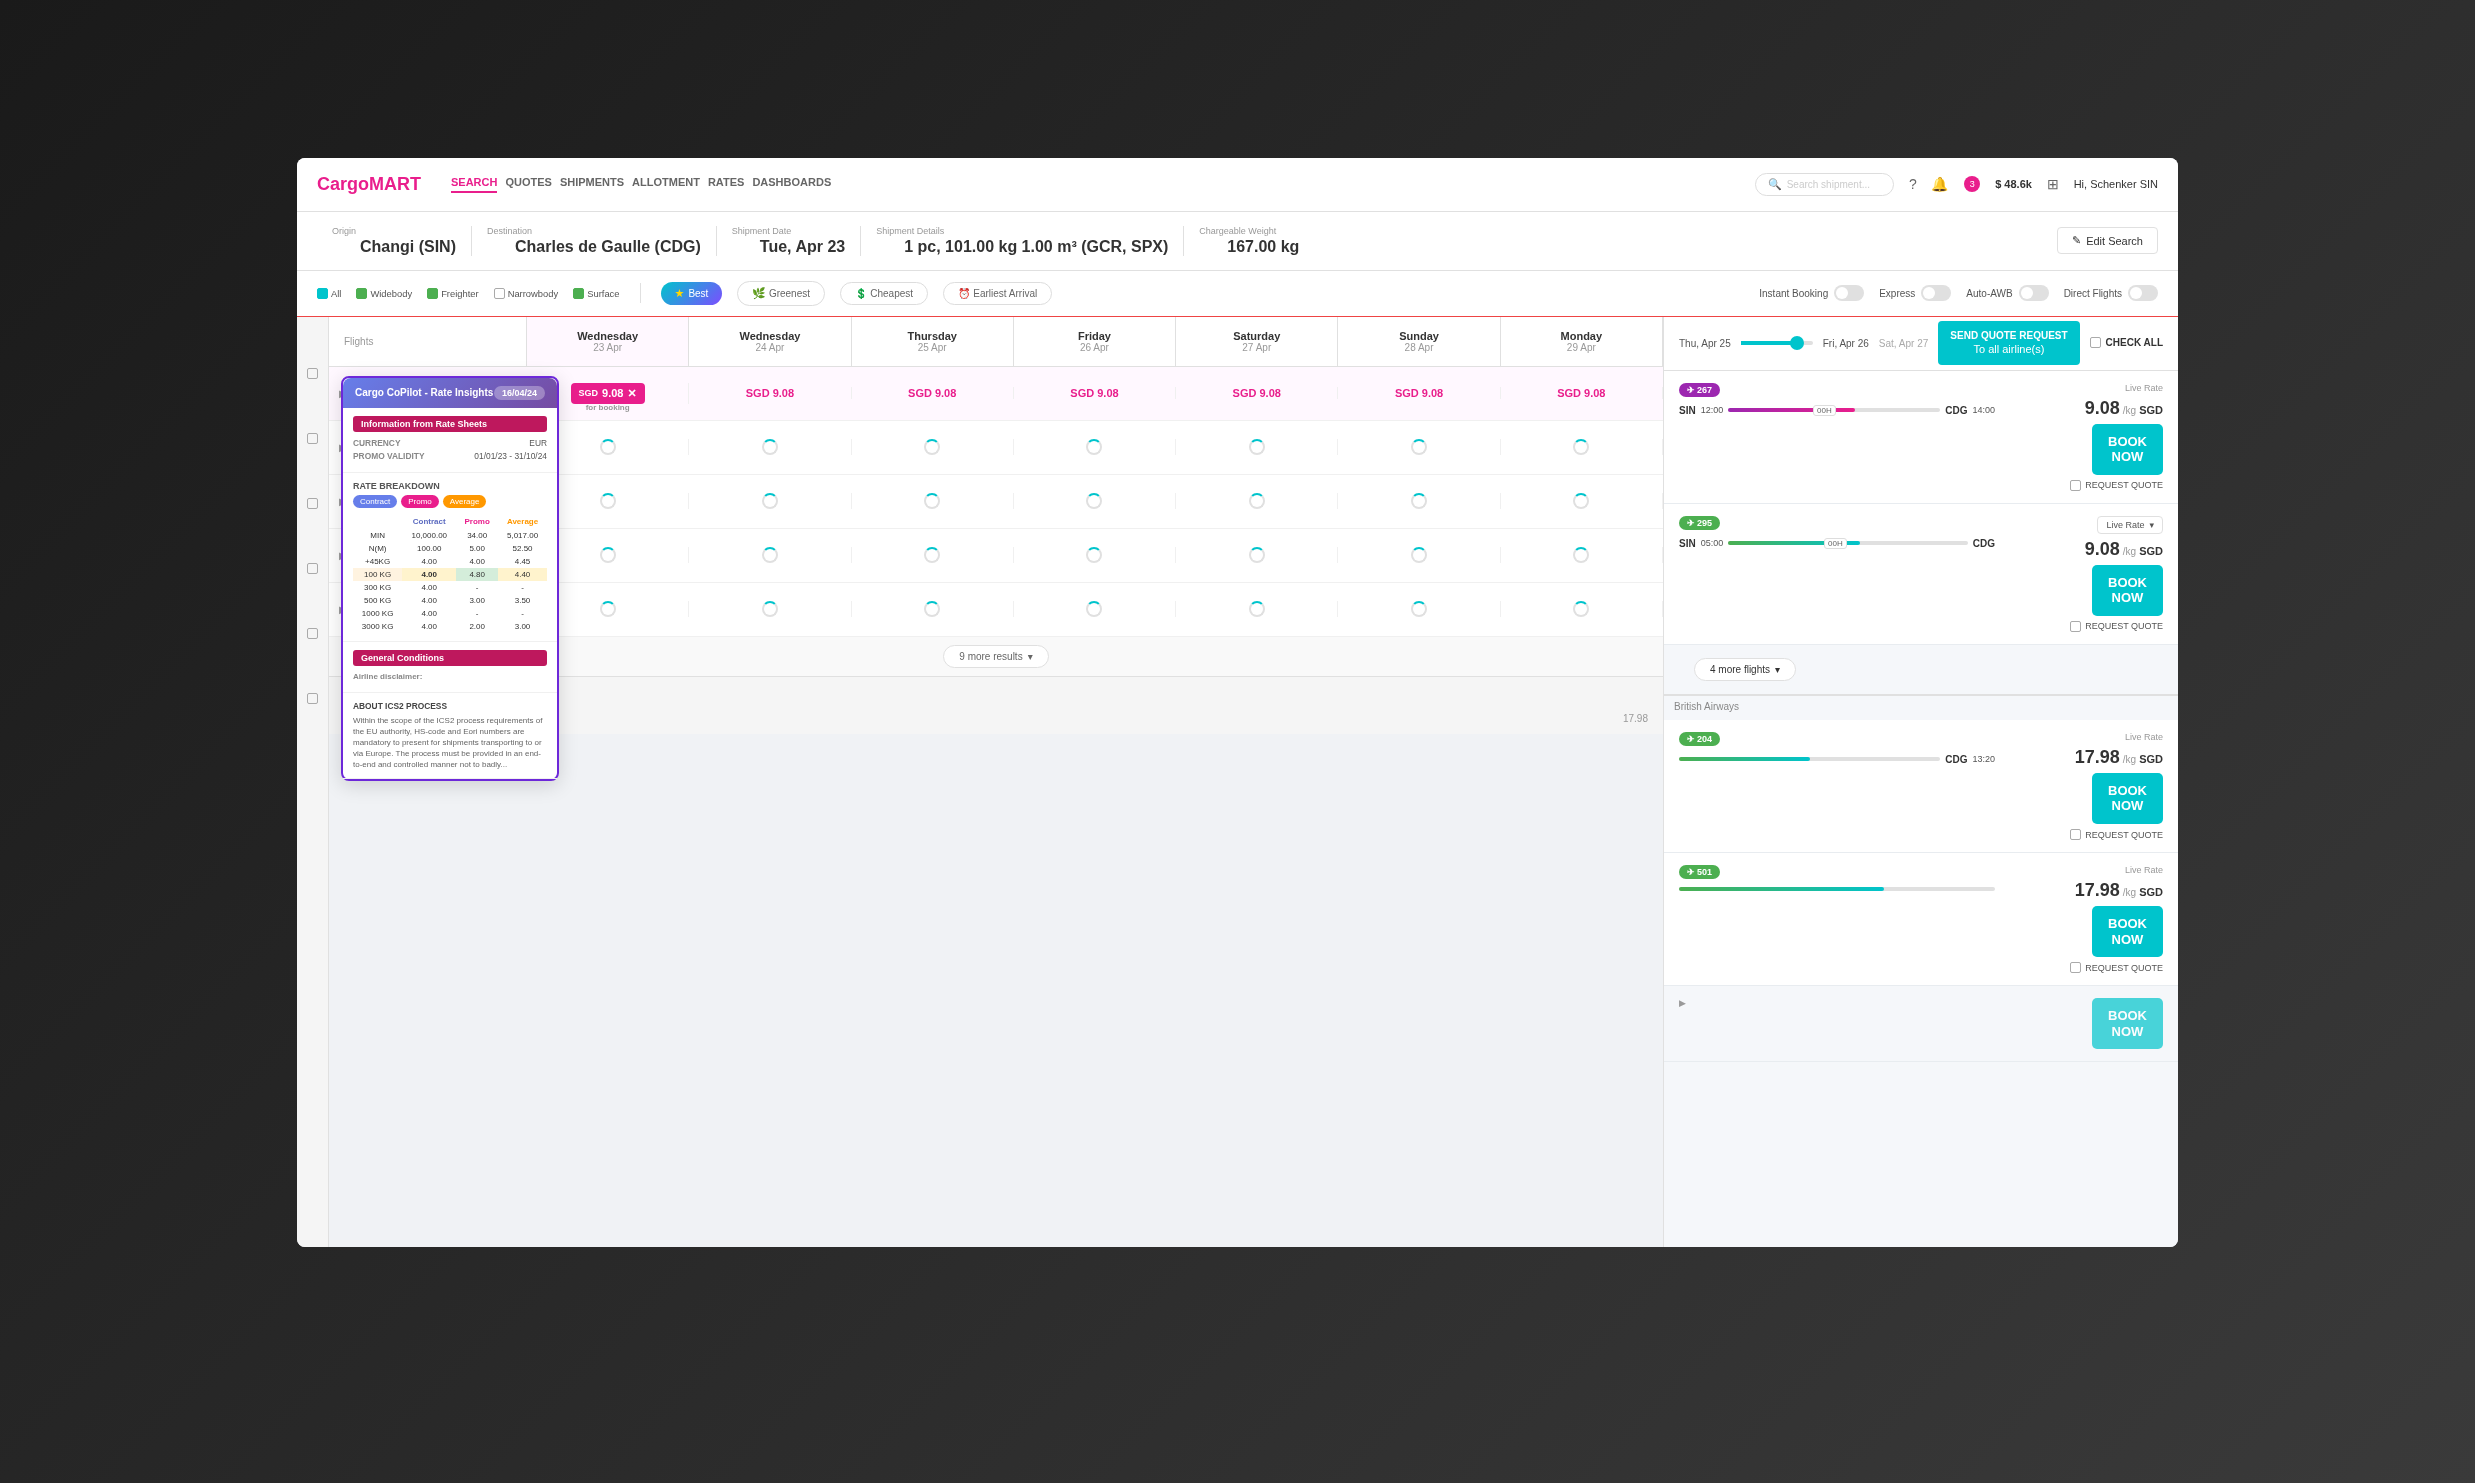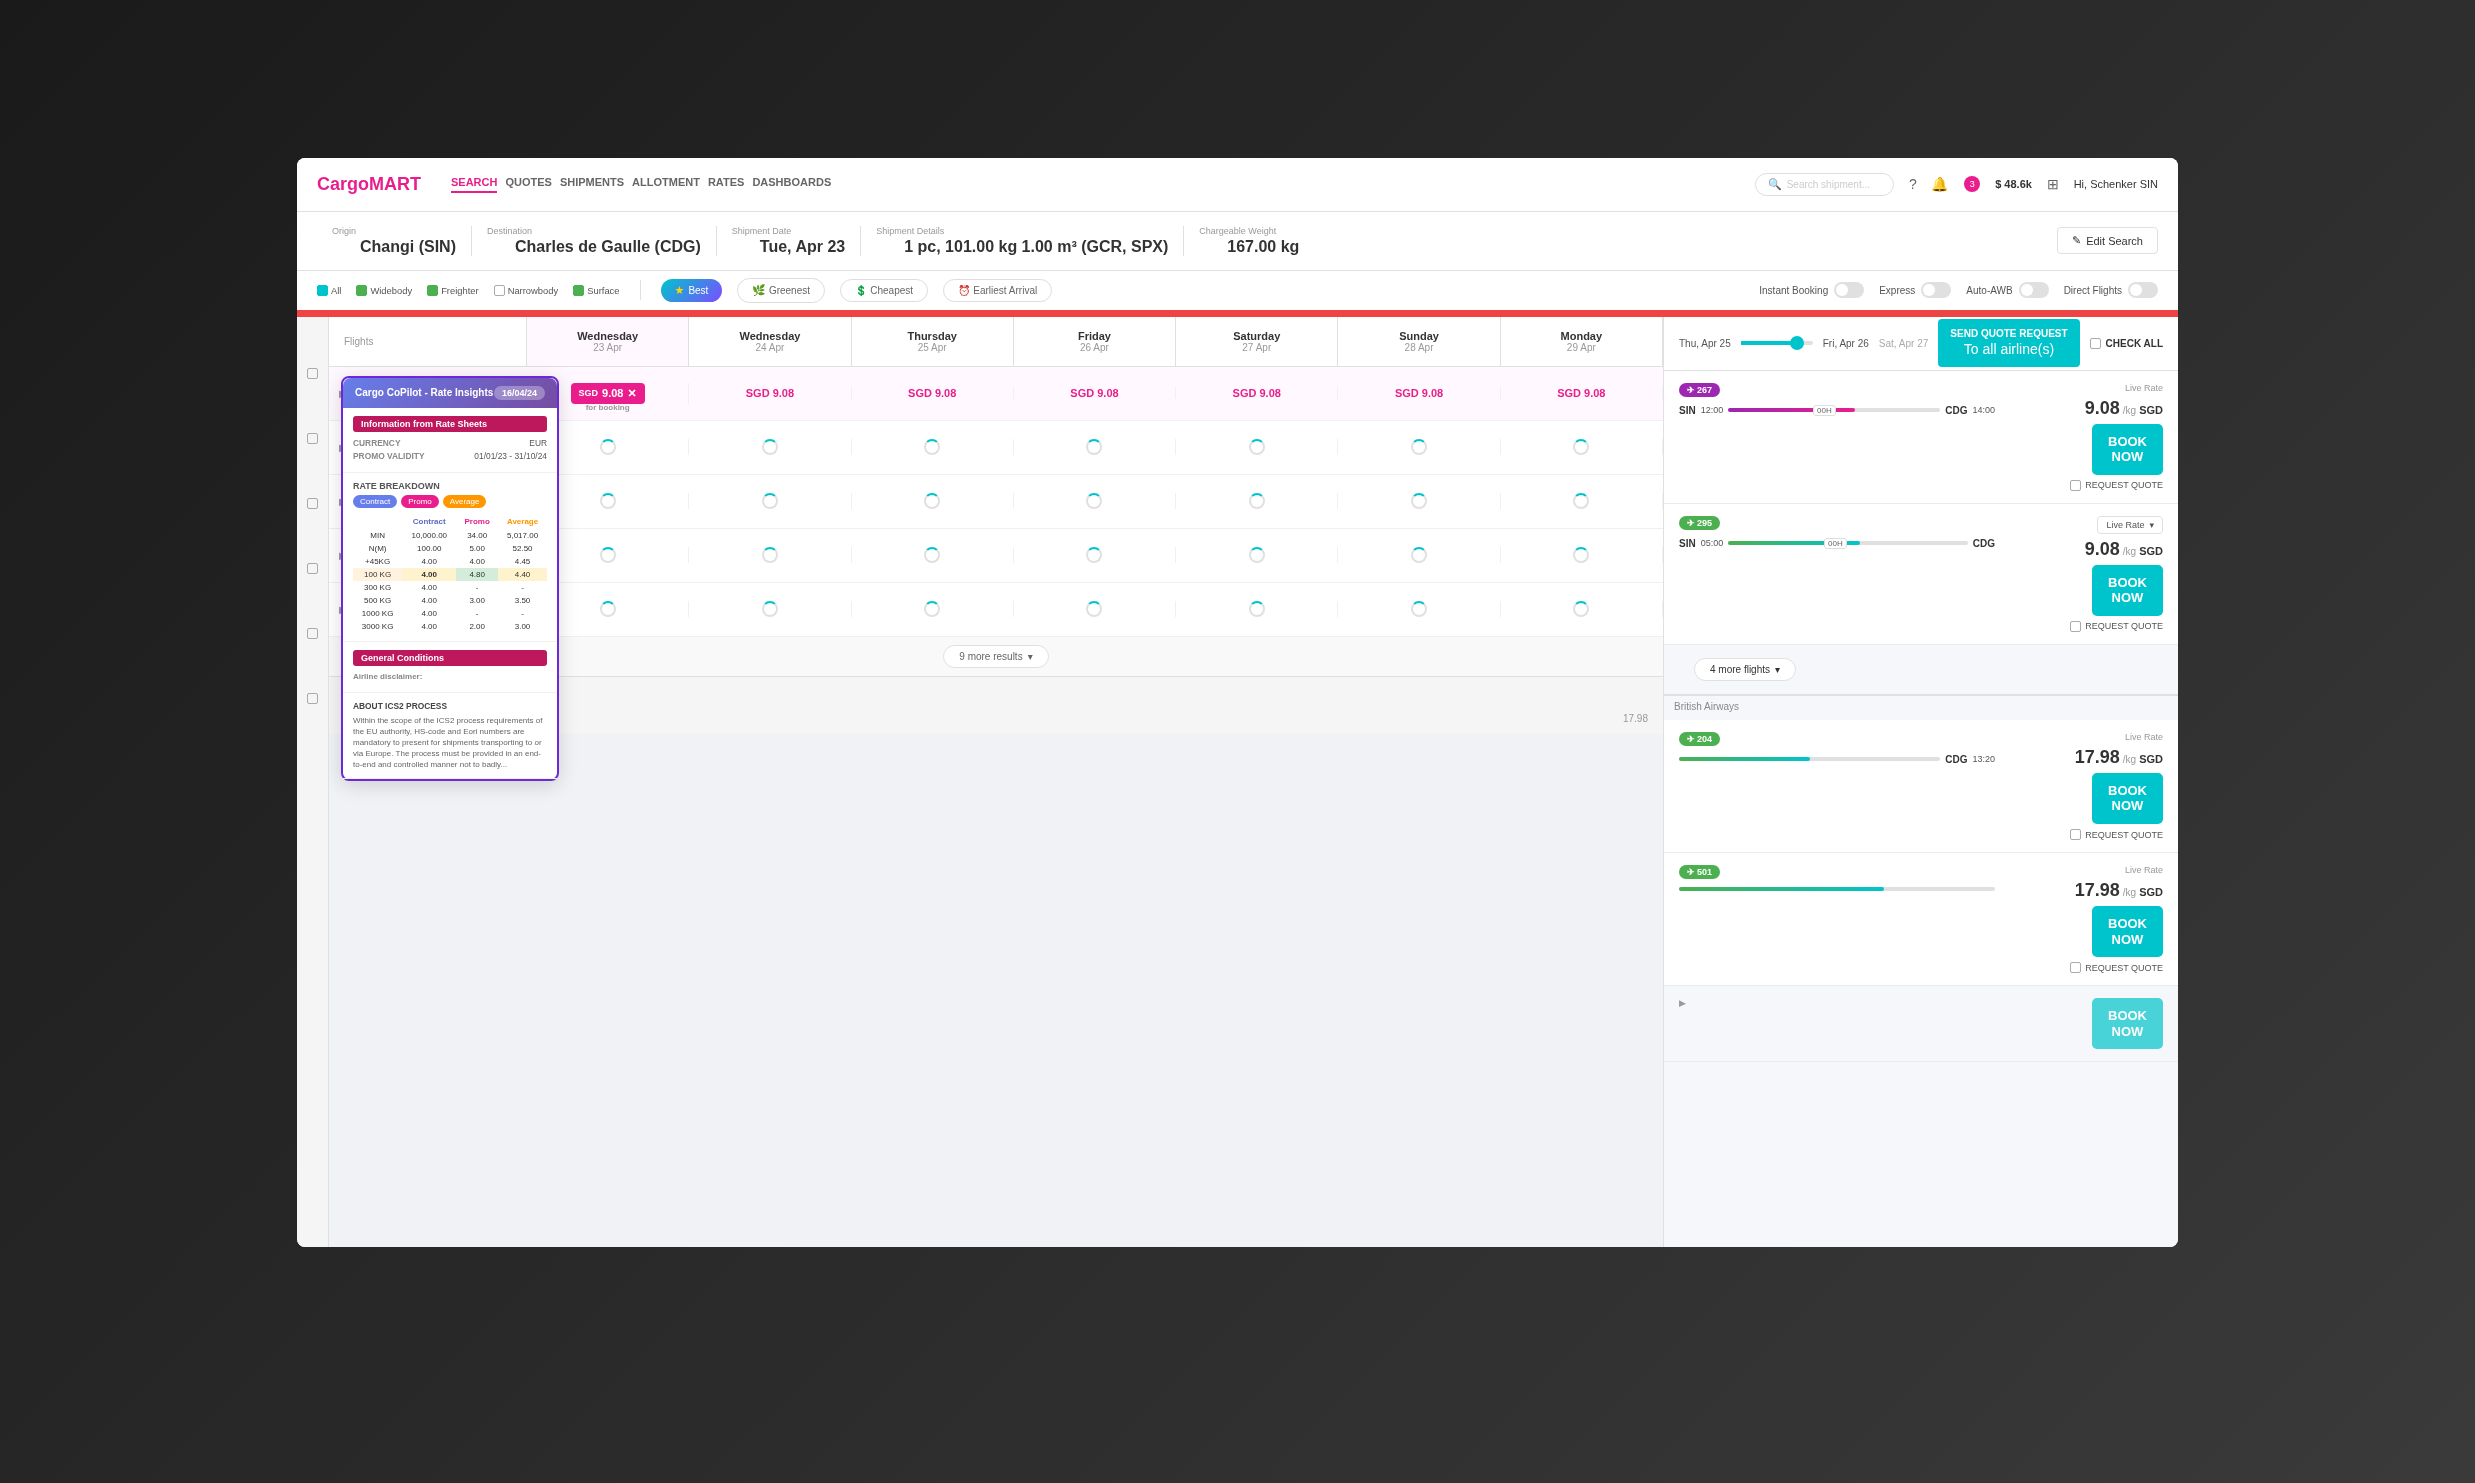--- a/index.html
+++ b/index.html
@@ -122,21 +122,21 @@
       align-items: center;
       gap: 5px;
     }
     
     .filter-row {
       background: #fff;
       height: 46px;
       display: flex;
       align-items: center;
       padding: 0 20px;
-      border-bottom: 7px solid #ef4444;
+      border-bottom: 1px solid #ef4444;
       gap: 15px;
     }
     .filter-checkbox {
       display: flex;
       align-items: center;
       gap: 4px;
       font-size: 11px;
       color: #555;
     }
     .sort-btn {
@@ -1020,21 +1020,21 @@
           <span>Thu, Apr 25</span>
           <div class="date-range-slider">
             <div class="slider-fill"></div>
             <div class="slider-thumb"></div>
           </div>
           <span>Fri, Apr 26</span>
           <span style="color:#aaa;font-size:10px;">Sat, Apr 27</span>
           <div style="display:flex;gap:10px;margin-left:auto;align-items:center;">
             <button class="send-quote-btn">
               <div>SEND QUOTE REQUEST</div>
-              <div style="font-size:14px;font-weight:normal;">To all airline(s)</div>
+              <div style="font-size:11px;font-weight:normal;">To all airline(s)</div>
             </button>
             <div class="check-all-container">
               <span class="cb"></span>
               <span>CHECK ALL</span>
             </div>
           </div>
         </div>
 
         <div class="flight-card">
           <div class="flight-route">

